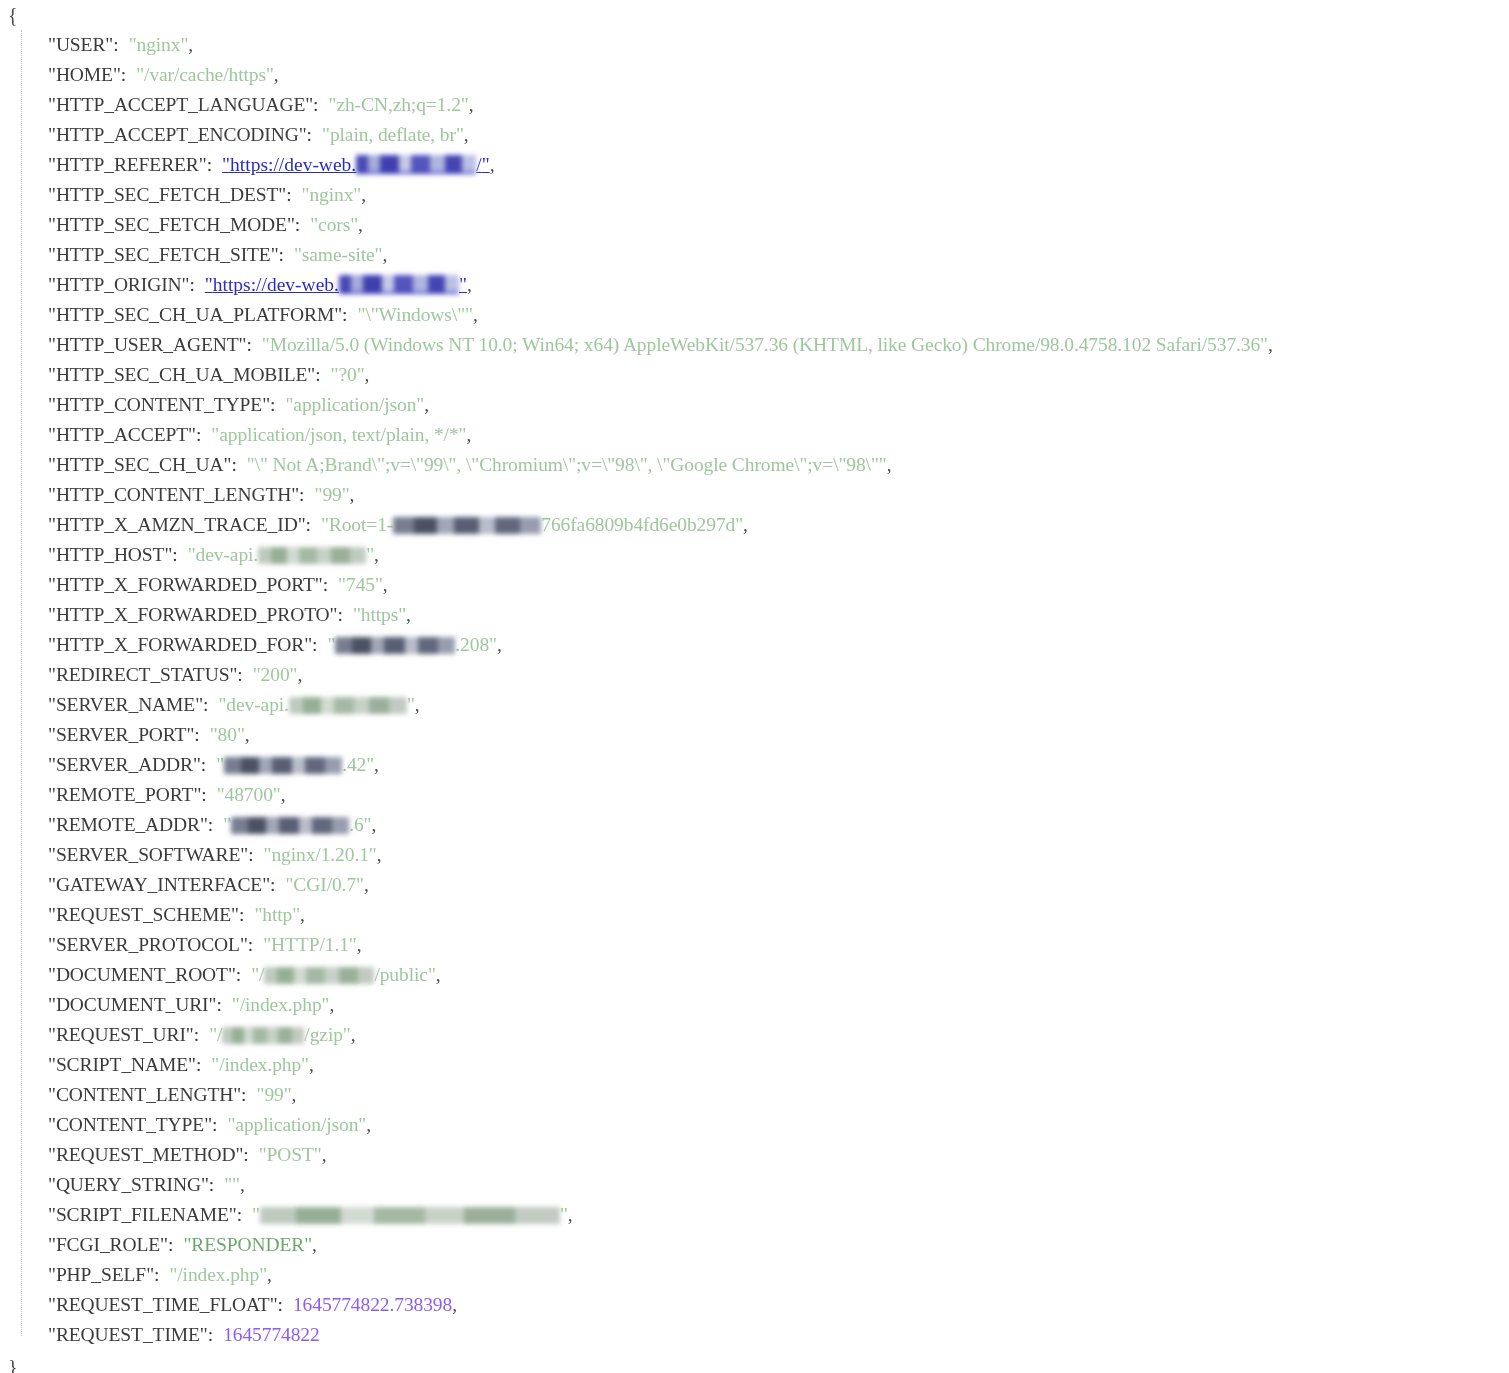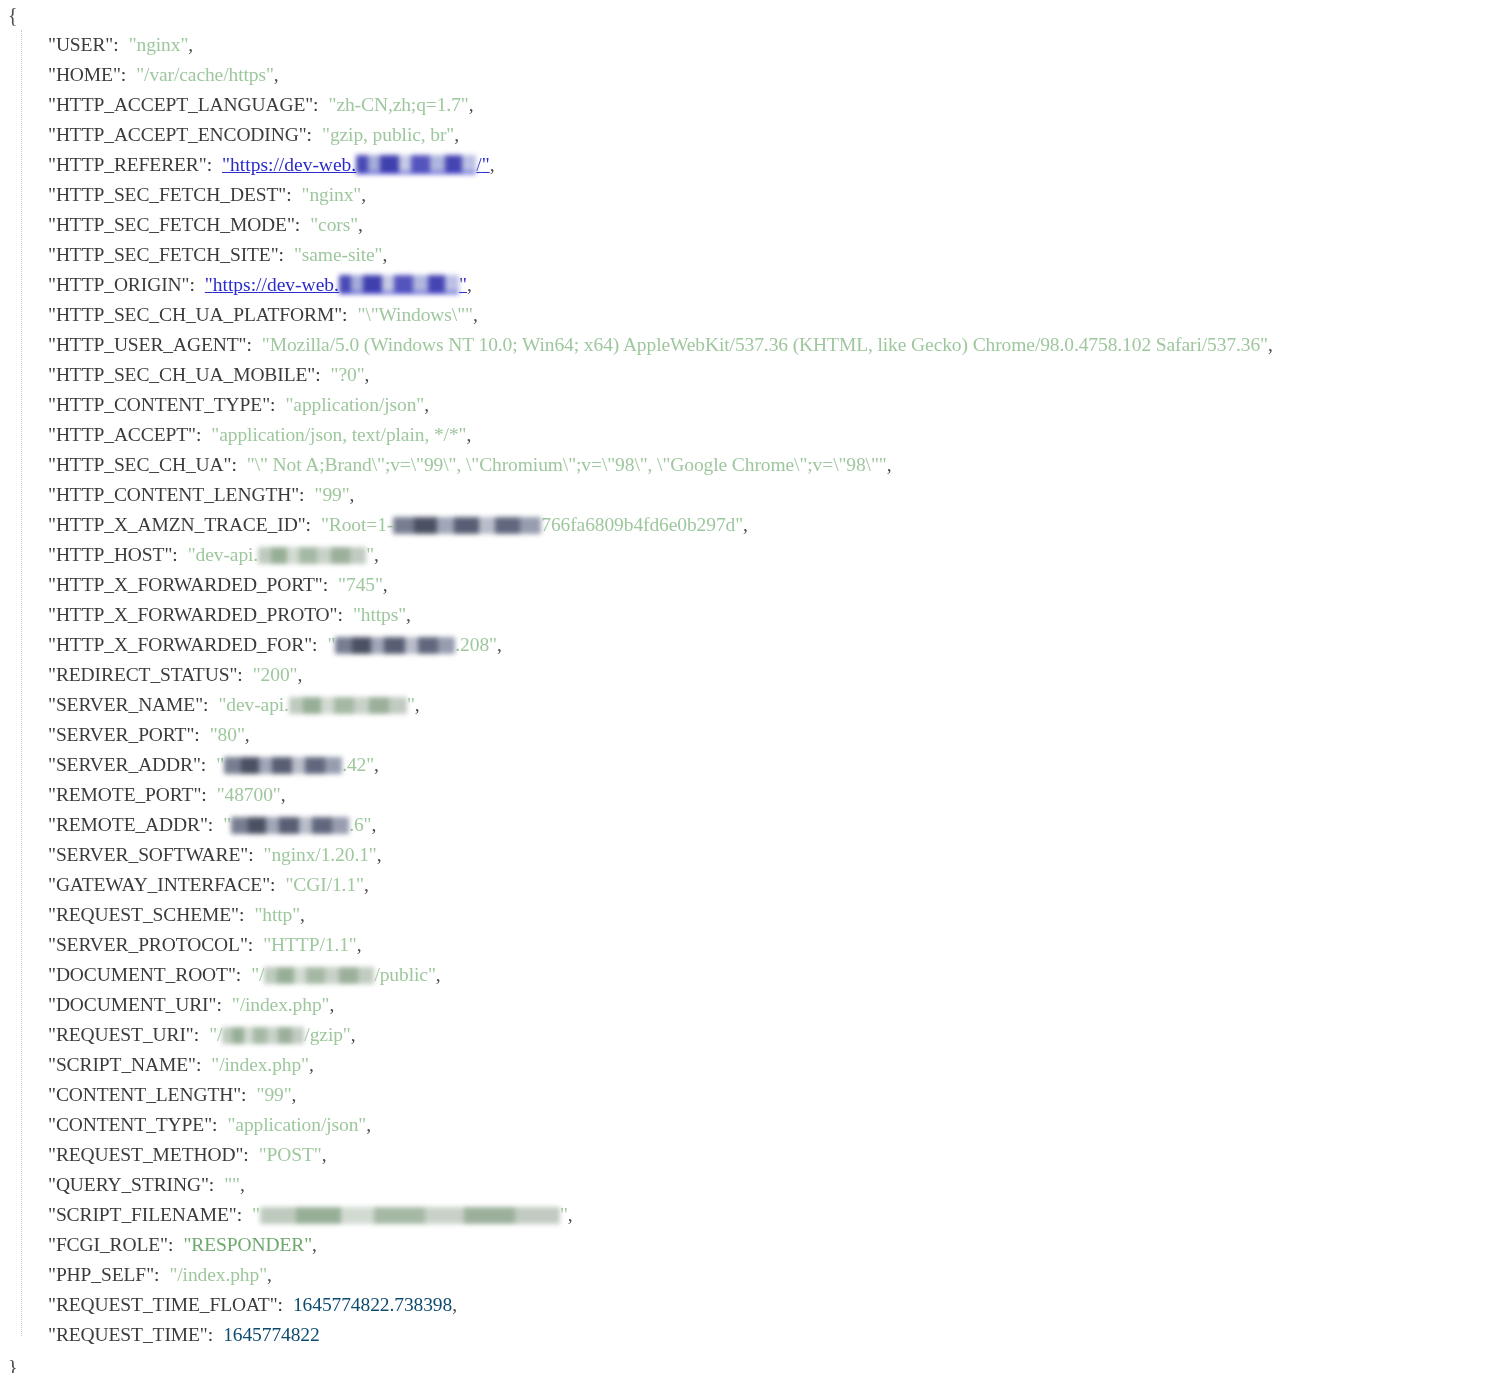--- a/index.html
+++ b/index.html
@@ -68,21 +68,21 @@
   .colon {
     color: #3b3b3b;
     padding-right: 10px;
   }
   .v {
     color: #9ec79e;
     letter-spacing: -0.1px;
   }
   .v-strong { color: #6fa86f; }
   .v-num {
-    color: #0c4a6e;
+    color: #8b5cf6;
     letter-spacing: -0.1px;
   }
   .comma { color: #4a4a4a; }
 
   
   .v-link {
     color: #2b2bc9;
     text-decoration: underline;
     text-decoration-color: #2b2bc9;
   }
@@ -128,22 +128,22 @@
 <body>
 
 <div class="json-viewer">
   <div class="indent-guide"></div>
 
   <span class="brace brace-open">{</span>
 
   <div class="entries">
       <span class="row"><span class="k"><span>"</span><span>USER</span><span>"</span></span><span class="colon">:</span><span class="v">"</span><span class="v">nginx</span><span class="v">"</span><span class="comma">,</span></span>
       <span class="row"><span class="k"><span>"</span><span>HOME</span><span>"</span></span><span class="colon">:</span><span class="v">"</span><span class="v">/var/cache/https</span><span class="v">"</span><span class="comma">,</span></span>
-      <span class="row"><span class="k"><span>"</span><span>HTTP_ACCEPT_LANGUAGE</span><span>"</span></span><span class="colon">:</span><span class="v">"</span><span class="v">zh-CN,zh;q=1.7</span><span class="v">"</span><span class="comma">,</span></span>
-      <span class="row"><span class="k"><span>"</span><span>HTTP_ACCEPT_ENCODING</span><span>"</span></span><span class="colon">:</span><span class="v">"</span><span class="v">gzip, public, br</span><span class="v">"</span><span class="comma">,</span></span>
+      <span class="row"><span class="k"><span>"</span><span>HTTP_ACCEPT_LANGUAGE</span><span>"</span></span><span class="colon">:</span><span class="v">"</span><span class="v">zh-CN,zh;q=1.2</span><span class="v">"</span><span class="comma">,</span></span>
+      <span class="row"><span class="k"><span>"</span><span>HTTP_ACCEPT_ENCODING</span><span>"</span></span><span class="colon">:</span><span class="v">"</span><span class="v">plain, deflate, br</span><span class="v">"</span><span class="comma">,</span></span>
       <span class="row"><span class="k"><span>"</span><span>HTTP_REFERER</span><span>"</span></span><span class="colon">:</span><span class="v-link">"</span><span class="v-link">https://dev-web.</span><span class="redact tone-link r-underline" style="width: 120px;"></span><span class="v-link">/</span><span class="v-link">"</span><span class="comma">,</span></span>
       <span class="row"><span class="k"><span>"</span><span>HTTP_SEC_FETCH_DEST</span><span>"</span></span><span class="colon">:</span><span class="v">"</span><span class="v">nginx</span><span class="v">"</span><span class="comma">,</span></span>
       <span class="row"><span class="k"><span>"</span><span>HTTP_SEC_FETCH_MODE</span><span>"</span></span><span class="colon">:</span><span class="v">"</span><span class="v">cors</span><span class="v">"</span><span class="comma">,</span></span>
       <span class="row"><span class="k"><span>"</span><span>HTTP_SEC_FETCH_SITE</span><span>"</span></span><span class="colon">:</span><span class="v">"</span><span class="v">same-site</span><span class="v">"</span><span class="comma">,</span></span>
       <span class="row"><span class="k"><span>"</span><span>HTTP_ORIGIN</span><span>"</span></span><span class="colon">:</span><span class="v-link">"</span><span class="v-link">https://dev-web.</span><span class="redact tone-link r-underline" style="width: 120px;"></span><span class="v-link">"</span><span class="comma">,</span></span>
       <span class="row"><span class="k"><span>"</span><span>HTTP_SEC_CH_UA_PLATFORM</span><span>"</span></span><span class="colon">:</span><span class="v">"</span><span class="v">\"Windows\"</span><span class="v">"</span><span class="comma">,</span></span>
       <span class="row"><span class="k"><span>"</span><span>HTTP_USER_AGENT</span><span>"</span></span><span class="colon">:</span><span class="v">"</span><span class="v">Mozilla/5.0 (Windows NT 10.0; Win64; x64) AppleWebKit/537.36 (KHTML, like Gecko) Chrome/98.0.4758.102 Safari/537.36</span><span class="v">"</span><span class="comma">,</span></span>
       <span class="row"><span class="k"><span>"</span><span>HTTP_SEC_CH_UA_MOBILE</span><span>"</span></span><span class="colon">:</span><span class="v">"</span><span class="v">?0</span><span class="v">"</span><span class="comma">,</span></span>
       <span class="row"><span class="k"><span>"</span><span>HTTP_CONTENT_TYPE</span><span>"</span></span><span class="colon">:</span><span class="v">"</span><span class="v">application/json</span><span class="v">"</span><span class="comma">,</span></span>
       <span class="row"><span class="k"><span>"</span><span>HTTP_ACCEPT</span><span>"</span></span><span class="colon">:</span><span class="v">"</span><span class="v">application/json, text/plain, */*</span><span class="v">"</span><span class="comma">,</span></span>
@@ -154,21 +154,21 @@
       <span class="row"><span class="k"><span>"</span><span>HTTP_X_FORWARDED_PORT</span><span>"</span></span><span class="colon">:</span><span class="v">"</span><span class="v">745</span><span class="v">"</span><span class="comma">,</span></span>
       <span class="row"><span class="k"><span>"</span><span>HTTP_X_FORWARDED_PROTO</span><span>"</span></span><span class="colon">:</span><span class="v">"</span><span class="v">https</span><span class="v">"</span><span class="comma">,</span></span>
       <span class="row"><span class="k"><span>"</span><span>HTTP_X_FORWARDED_FOR</span><span>"</span></span><span class="colon">:</span><span class="v">"</span><span class="redact tone-dark" style="width: 120px;"></span><span class="v">.208</span><span class="v">"</span><span class="comma">,</span></span>
       <span class="row"><span class="k"><span>"</span><span>REDIRECT_STATUS</span><span>"</span></span><span class="colon">:</span><span class="v">"</span><span class="v">200</span><span class="v">"</span><span class="comma">,</span></span>
       <span class="row"><span class="k"><span>"</span><span>SERVER_NAME</span><span>"</span></span><span class="colon">:</span><span class="v">"</span><span class="v">dev-api.</span><span class="redact tone-green" style="width: 118px;"></span><span class="v">"</span><span class="comma">,</span></span>
       <span class="row"><span class="k"><span>"</span><span>SERVER_PORT</span><span>"</span></span><span class="colon">:</span><span class="v">"</span><span class="v">80</span><span class="v">"</span><span class="comma">,</span></span>
       <span class="row"><span class="k"><span>"</span><span>SERVER_ADDR</span><span>"</span></span><span class="colon">:</span><span class="v">"</span><span class="redact tone-dark" style="width: 118px;"></span><span class="v">.42</span><span class="v">"</span><span class="comma">,</span></span>
       <span class="row"><span class="k"><span>"</span><span>REMOTE_PORT</span><span>"</span></span><span class="colon">:</span><span class="v">"</span><span class="v">48700</span><span class="v">"</span><span class="comma">,</span></span>
       <span class="row"><span class="k"><span>"</span><span>REMOTE_ADDR</span><span>"</span></span><span class="colon">:</span><span class="v">"</span><span class="redact tone-dark" style="width: 118px;"></span><span class="v">.6</span><span class="v">"</span><span class="comma">,</span></span>
       <span class="row"><span class="k"><span>"</span><span>SERVER_SOFTWARE</span><span>"</span></span><span class="colon">:</span><span class="v">"</span><span class="v">nginx/1.20.1</span><span class="v">"</span><span class="comma">,</span></span>
-      <span class="row"><span class="k"><span>"</span><span>GATEWAY_INTERFACE</span><span>"</span></span><span class="colon">:</span><span class="v">"</span><span class="v">CGI/1.1</span><span class="v">"</span><span class="comma">,</span></span>
+      <span class="row"><span class="k"><span>"</span><span>GATEWAY_INTERFACE</span><span>"</span></span><span class="colon">:</span><span class="v">"</span><span class="v">CGI/0.7</span><span class="v">"</span><span class="comma">,</span></span>
       <span class="row"><span class="k"><span>"</span><span>REQUEST_SCHEME</span><span>"</span></span><span class="colon">:</span><span class="v">"</span><span class="v">http</span><span class="v">"</span><span class="comma">,</span></span>
       <span class="row"><span class="k"><span>"</span><span>SERVER_PROTOCOL</span><span>"</span></span><span class="colon">:</span><span class="v">"</span><span class="v">HTTP/1.1</span><span class="v">"</span><span class="comma">,</span></span>
       <span class="row"><span class="k"><span>"</span><span>DOCUMENT_ROOT</span><span>"</span></span><span class="colon">:</span><span class="v">"</span><span class="v">/</span><span class="redact tone-green" style="width: 110px;"></span><span class="v">/public</span><span class="v">"</span><span class="comma">,</span></span>
       <span class="row"><span class="k"><span>"</span><span>DOCUMENT_URI</span><span>"</span></span><span class="colon">:</span><span class="v">"</span><span class="v">/index.php</span><span class="v">"</span><span class="comma">,</span></span>
       <span class="row"><span class="k"><span>"</span><span>REQUEST_URI</span><span>"</span></span><span class="colon">:</span><span class="v">"</span><span class="v">/</span><span class="redact tone-green" style="width: 82px;"></span><span class="v">/gzip</span><span class="v">"</span><span class="comma">,</span></span>
       <span class="row"><span class="k"><span>"</span><span>SCRIPT_NAME</span><span>"</span></span><span class="colon">:</span><span class="v">"</span><span class="v">/index.php</span><span class="v">"</span><span class="comma">,</span></span>
       <span class="row"><span class="k"><span>"</span><span>CONTENT_LENGTH</span><span>"</span></span><span class="colon">:</span><span class="v">"</span><span class="v">99</span><span class="v">"</span><span class="comma">,</span></span>
       <span class="row"><span class="k"><span>"</span><span>CONTENT_TYPE</span><span>"</span></span><span class="colon">:</span><span class="v">"</span><span class="v">application/json</span><span class="v">"</span><span class="comma">,</span></span>
       <span class="row"><span class="k"><span>"</span><span>REQUEST_METHOD</span><span>"</span></span><span class="colon">:</span><span class="v">"</span><span class="v">POST</span><span class="v">"</span><span class="comma">,</span></span>
       <span class="row"><span class="k"><span>"</span><span>QUERY_STRING</span><span>"</span></span><span class="colon">:</span><span class="v">"</span><span class="v"></span><span class="v">"</span><span class="comma">,</span></span>

